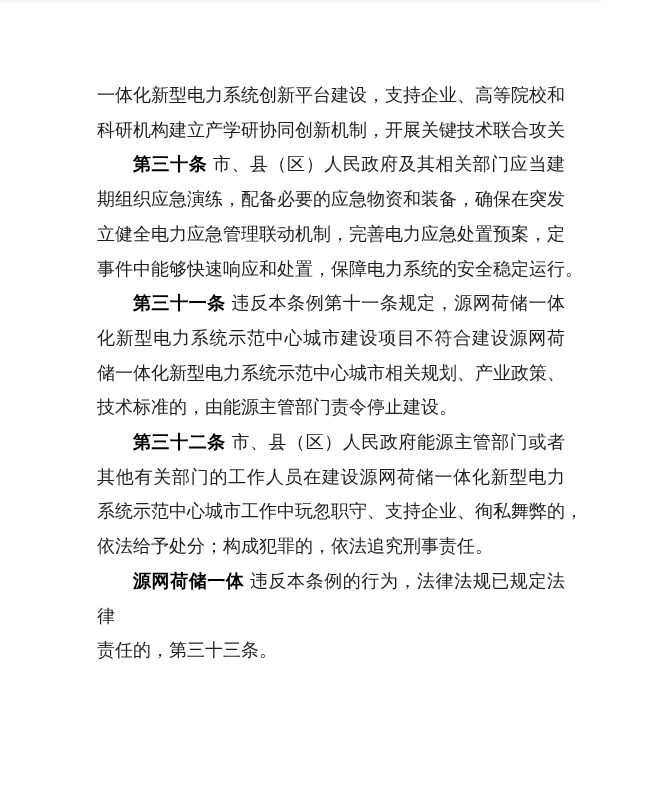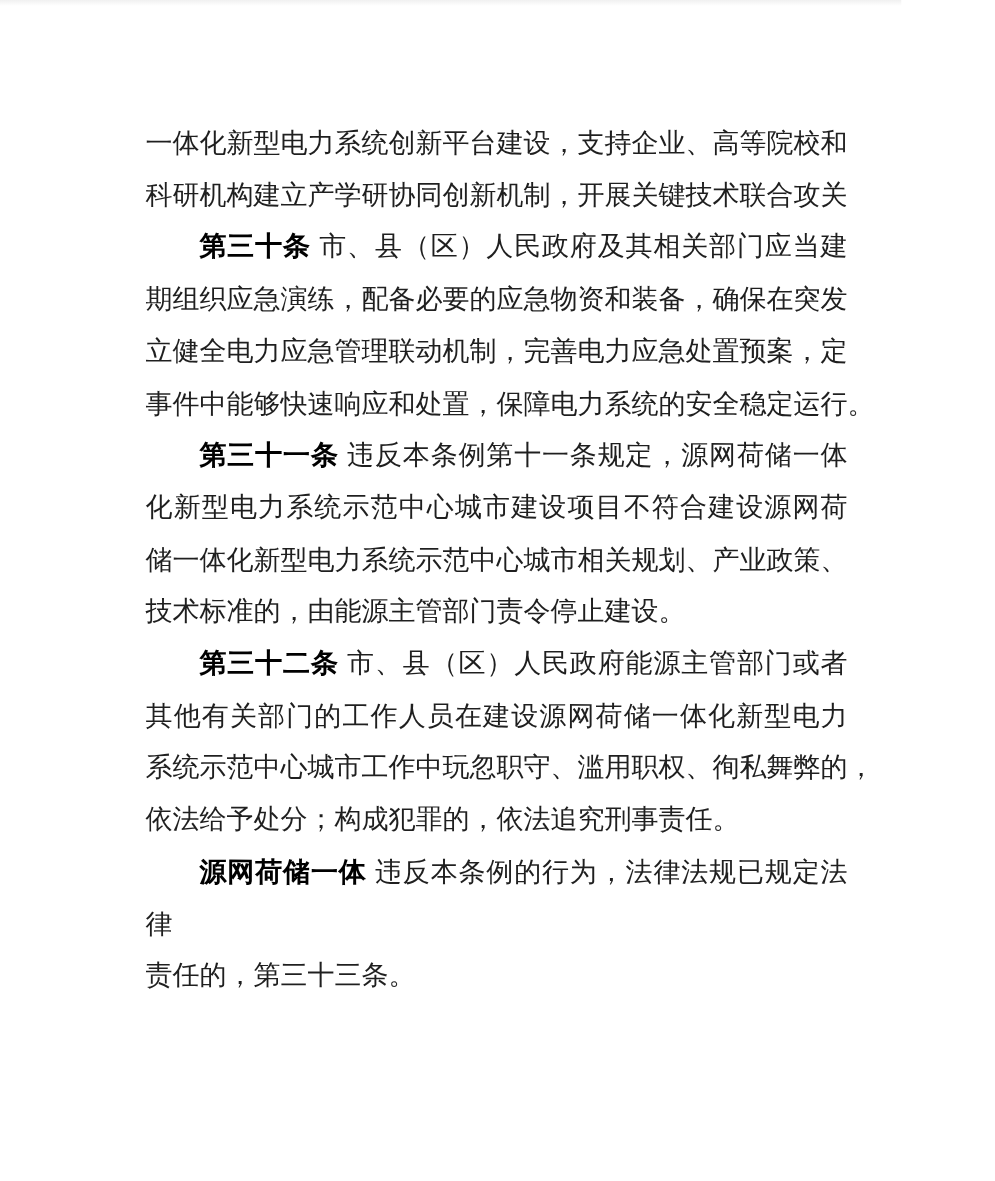--- a/index.html
+++ b/index.html
@@ -68,21 +68,21 @@
       </div>
       <div class="para">
         <div class="doc-line indent fill"><b>第三十一条</b> 违反本条例第十一条规定，源网荷储一体</div>
         <div class="doc-line fill">化新型电力系统示范中心城市建设项目不符合建设源网荷</div>
         <div class="doc-line fill">储一体化新型电力系统示范中心城市相关规划、产业政策、</div>
         <div class="doc-line">技术标准的，由能源主管部门责令停止建设。</div>
       </div>
       <div class="para">
         <div class="doc-line indent fill"><b>第三十二条</b> 市、县（区）人民政府能源主管部门或者</div>
         <div class="doc-line fill">其他有关部门的工作人员在建设源网荷储一体化新型电力</div>
-        <div class="doc-line">系统示范中心城市工作中玩忽职守、滥用职权、徇私舞弊的，</div>
+        <div class="doc-line">系统示范中心城市工作中玩忽职守、支持企业、徇私舞弊的，</div>
         <div class="doc-line">依法给予处分；构成犯罪的，依法追究刑事责任。</div>
       </div>
       <div class="para">
         <div class="doc-line indent fill"><b>源网荷储一体</b> 违反本条例的行为，法律法规已规定法律</div>
         <div class="doc-line">责任的，第三十三条。</div>
       </div>
     </div>
 </div>
 
 </body></html>

